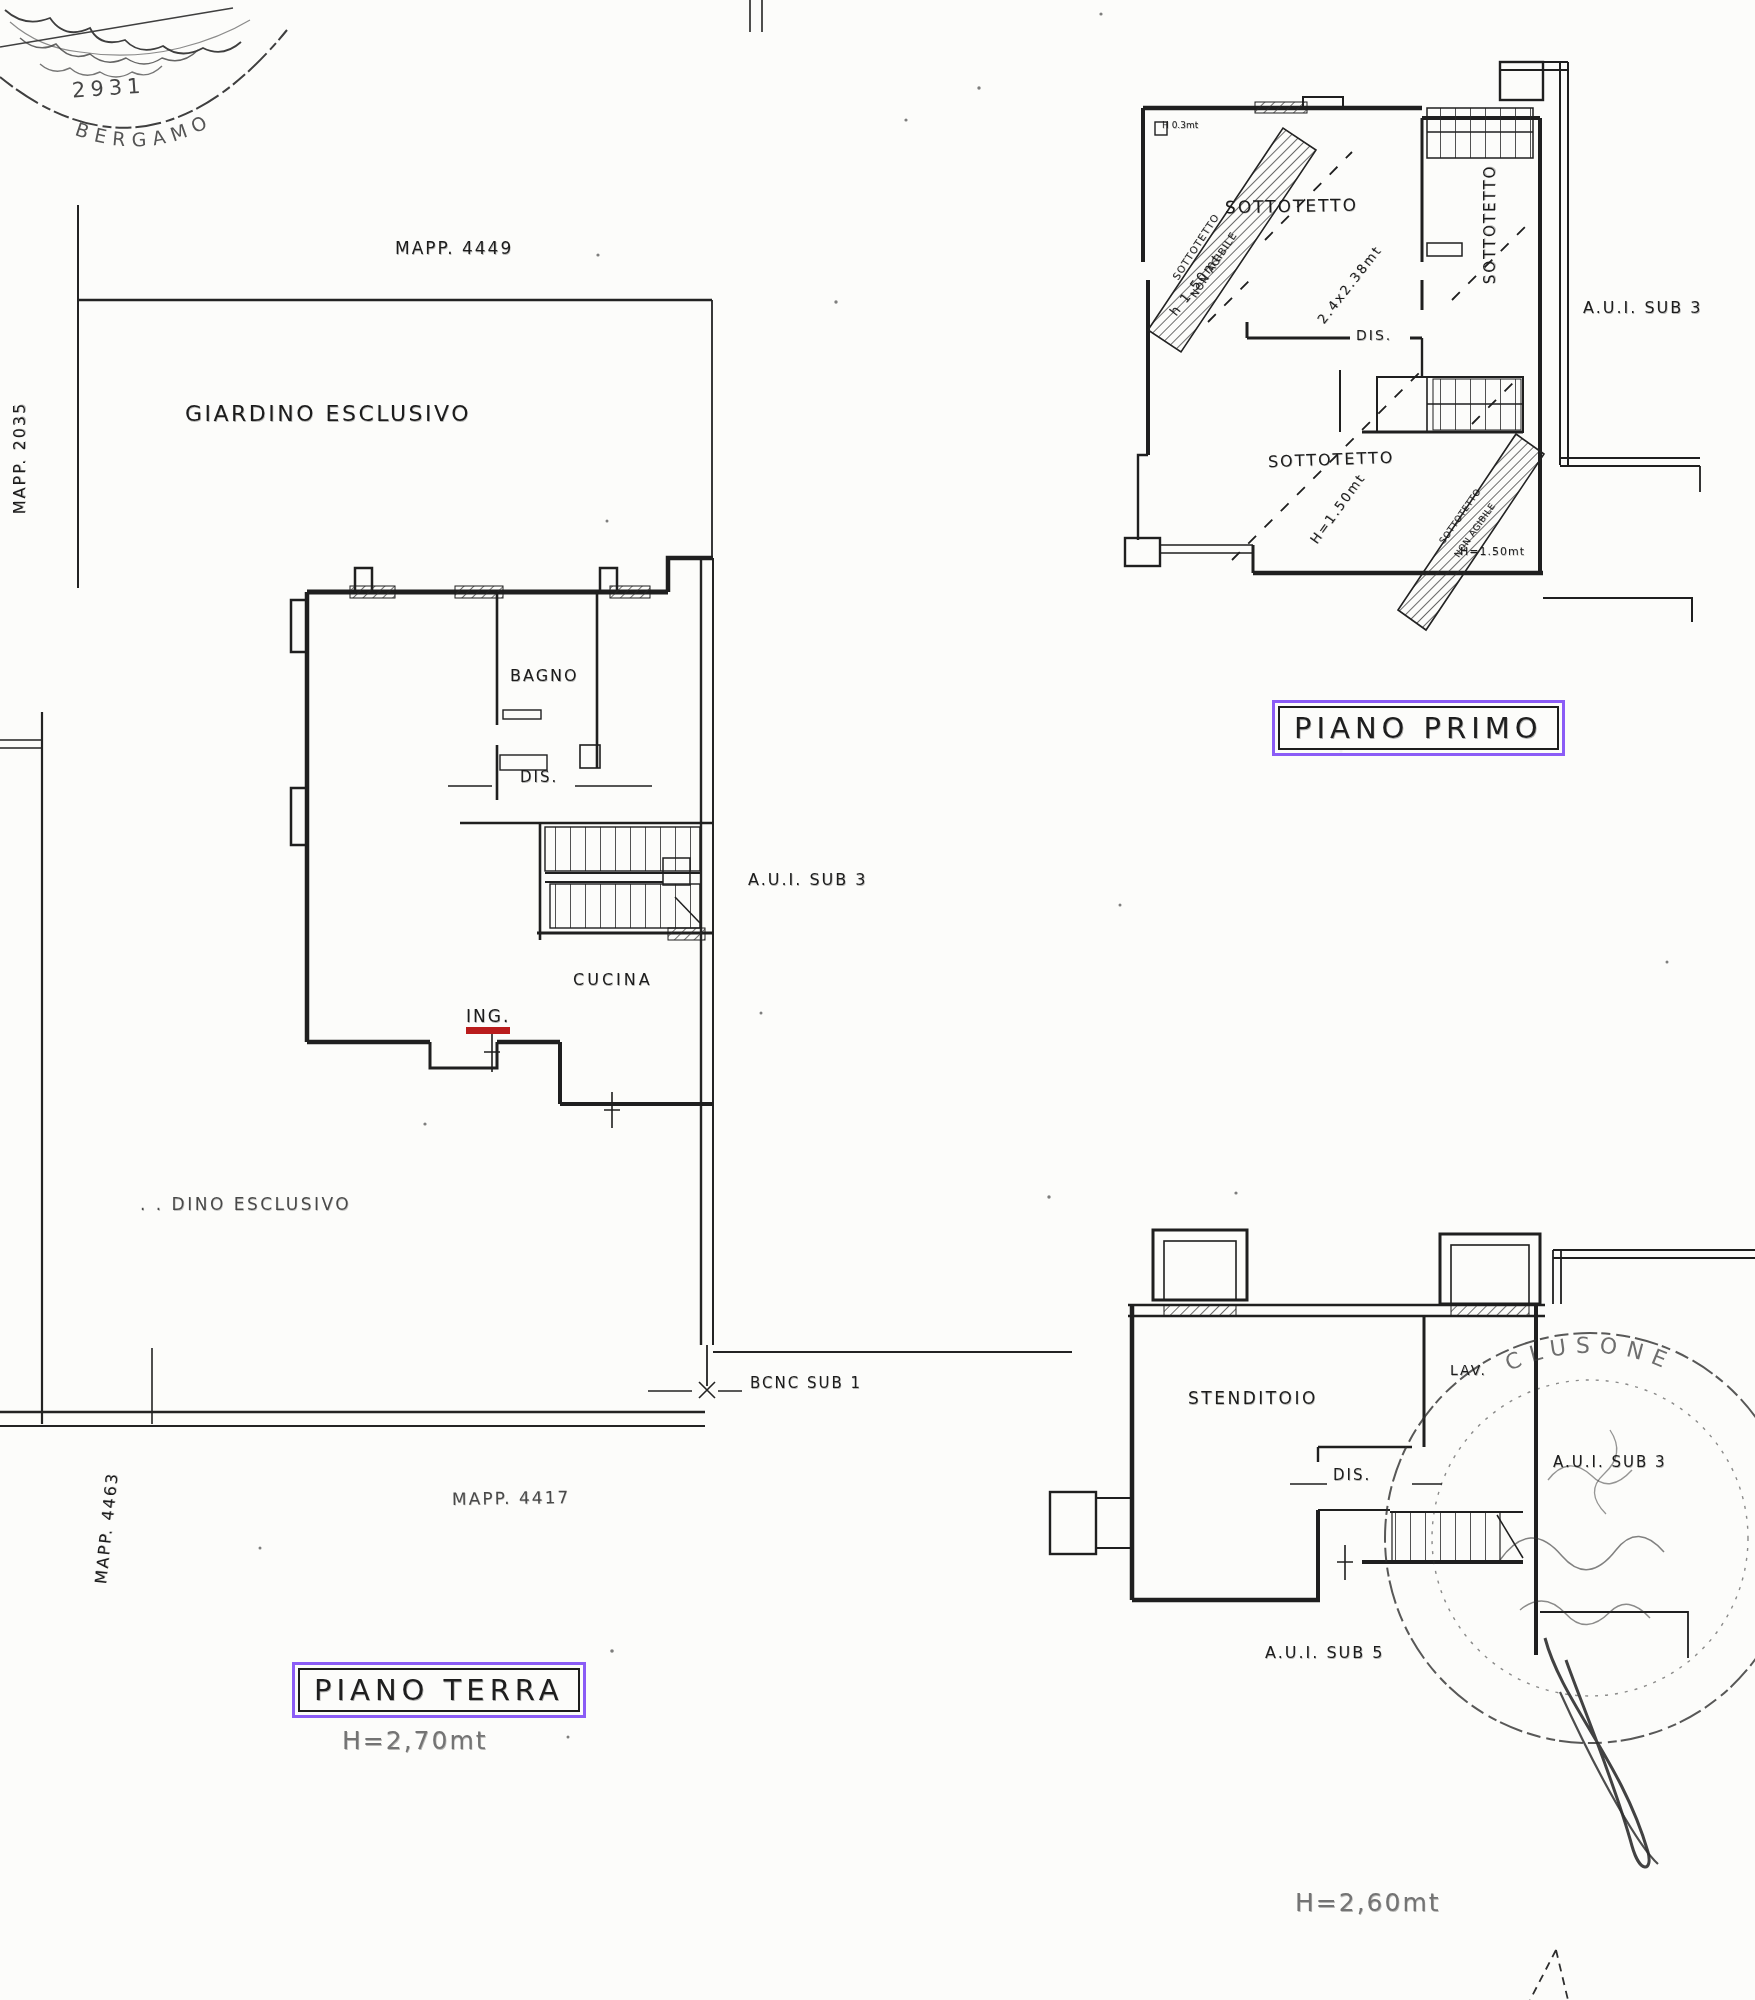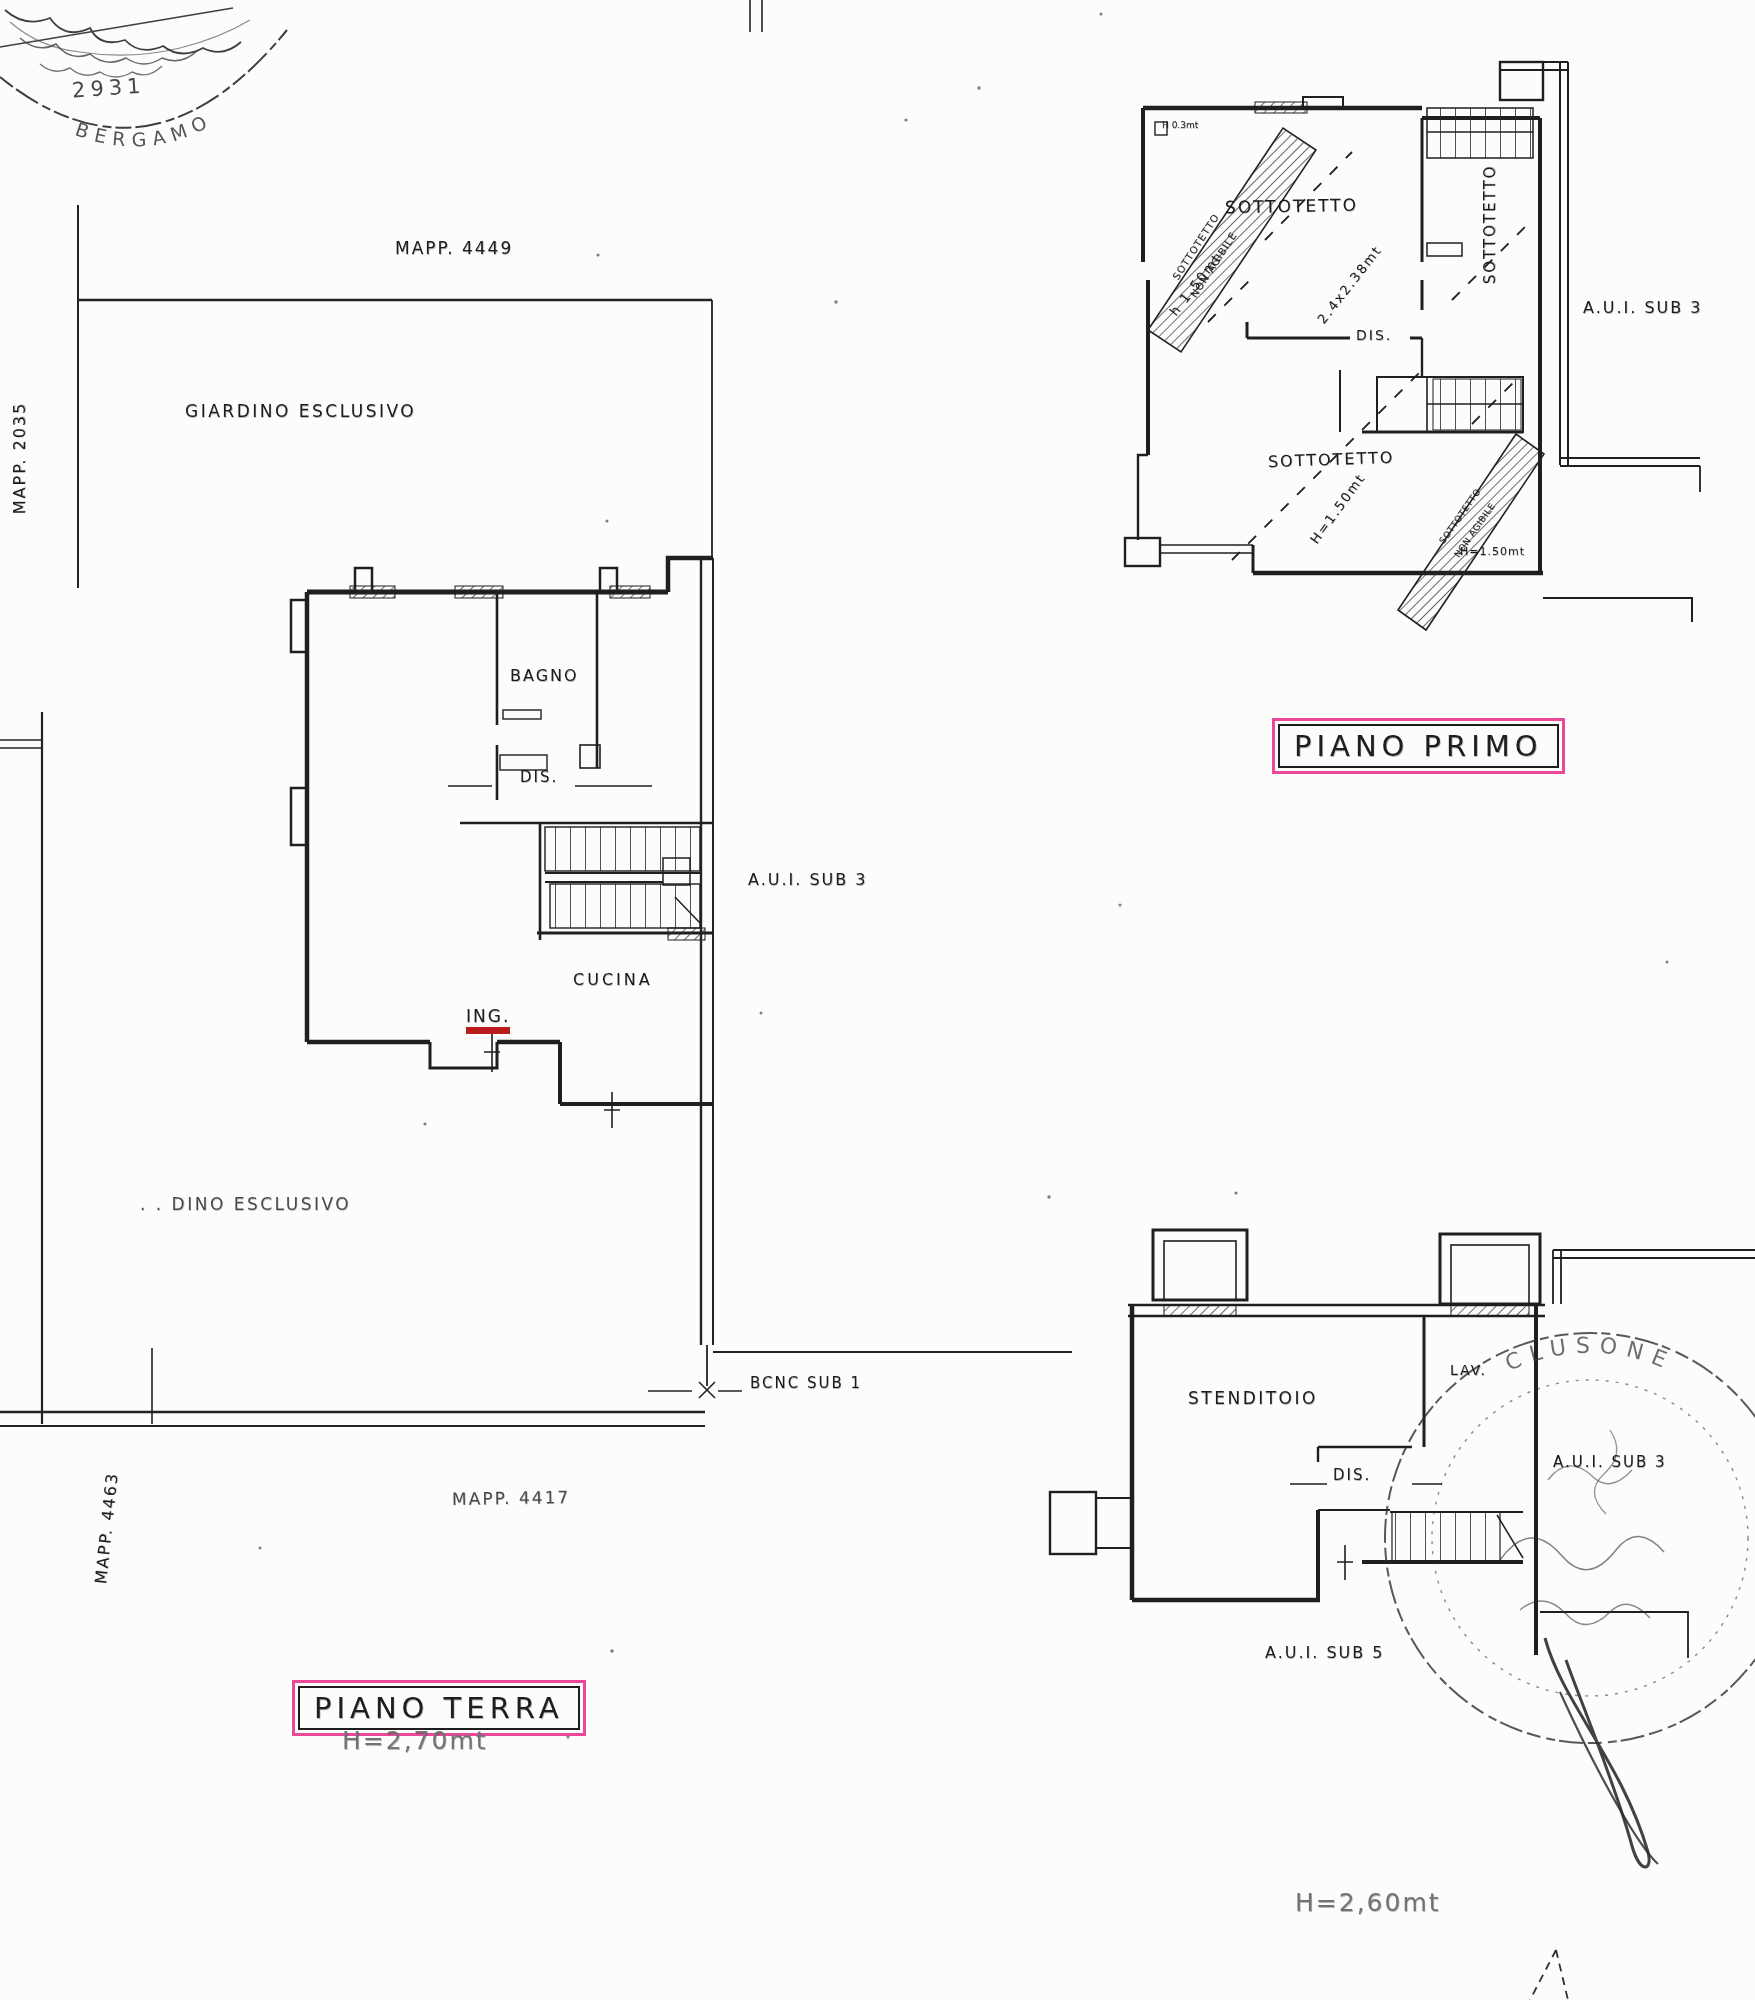--- a/index.html
+++ b/index.html
@@ -9,21 +9,21 @@
     font-family:"DejaVu Sans",sans-serif;color:#1e1e1e;
   }
   svg{position:absolute;left:0;top:0;}
   .lbl{
     position:absolute;white-space:nowrap;
     font-size:16px;letter-spacing:2px;color:#1c1c1c;
     text-shadow:.6px .6px 0 rgba(25,25,25,.30);
     line-height:1;
   }
   .faded{opacity:.8}
-  .tbox{position:absolute;border:3px solid #ec4899;padding:3px;background:rgba(252,252,250,.92);margin-top:18px;}
+  .tbox{position:absolute;border:3px solid #8b5cf6;padding:3px;background:rgba(252,252,250,.92);}
   .tbox-in{border:2px solid #1d1d1d;padding:3px 14px;font-size:29px;letter-spacing:5px;
            text-shadow:.7px .7px 0 rgba(25,25,25,.35);}
   .hnote{position:absolute;font-size:25px;letter-spacing:2px;color:#737373;
          text-shadow:.7px .7px 0 rgba(25,25,25,.3);white-space:nowrap;}
   .stamp-num{position:absolute;font-size:21px;letter-spacing:5px;color:#262626;
              transform:rotate(-4deg);opacity:.85;}
 </style>
 </head>
 <body>
 
@@ -219,21 +219,21 @@
     <circle cx="1120" cy="905" r="1.5"></circle>
         <circle cx="906" cy="120" r="1.6"></circle>
     <circle cx="1667" cy="962" r="1.5"></circle>
         <circle cx="260" cy="1548" r="1.5"></circle>
   </g>
 </svg>
 
 <div class="stamp-num" style="left:72px;top:76px;">2931</div>
 
 <div class="lbl" style="left:395px;top:240px;font-size:17px;">MAPP. 4449</div>
-<div class="lbl" style="left:185px;top:403px;font-size:17px;letter-spacing:2.5px;">GIARDINO ESCLUSIVO</div>
+<div class="lbl" style="left:185px;top:403px;font-size:22px;letter-spacing:2.5px;">GIARDINO ESCLUSIVO</div>
 <div class="lbl" style="left:-40px;top:450px;font-size:16px;transform:rotate(-90deg);width:120px;text-align:center;">MAPP. 2035</div>
 <div class="lbl" style="left:48px;top:1520px;font-size:16px;transform:rotate(-84deg);width:118px;text-align:center;">MAPP. 4463</div>
 <div class="lbl" style="left:510px;top:668px;">BAGNO</div>
 <div class="lbl" style="left:520px;top:770px;font-size:15px;">DIS.</div>
 <div class="lbl" style="left:573px;top:972px;letter-spacing:3px;">CUCINA</div>
 <div class="lbl" style="left:466px;top:1008px;font-size:17px;border-bottom:7px solid #b91c1c;padding-bottom:2px;">ING.</div>
 <div class="lbl" style="left:748px;top:872px;">A.U.I. SUB 3</div>
 <div class="lbl" style="left:750px;top:1376px;font-size:15px;">BCNC SUB 1</div>
 <div class="lbl faded" style="left:140px;top:1196px;font-size:17px;letter-spacing:2.5px;text-align:center;">. .  DINO ESCLUSIVO</div>
 <div class="lbl faded" style="left:452px;top:1490px;font-size:17px;transform:rotate(-1deg);">MAPP. 4417</div>

